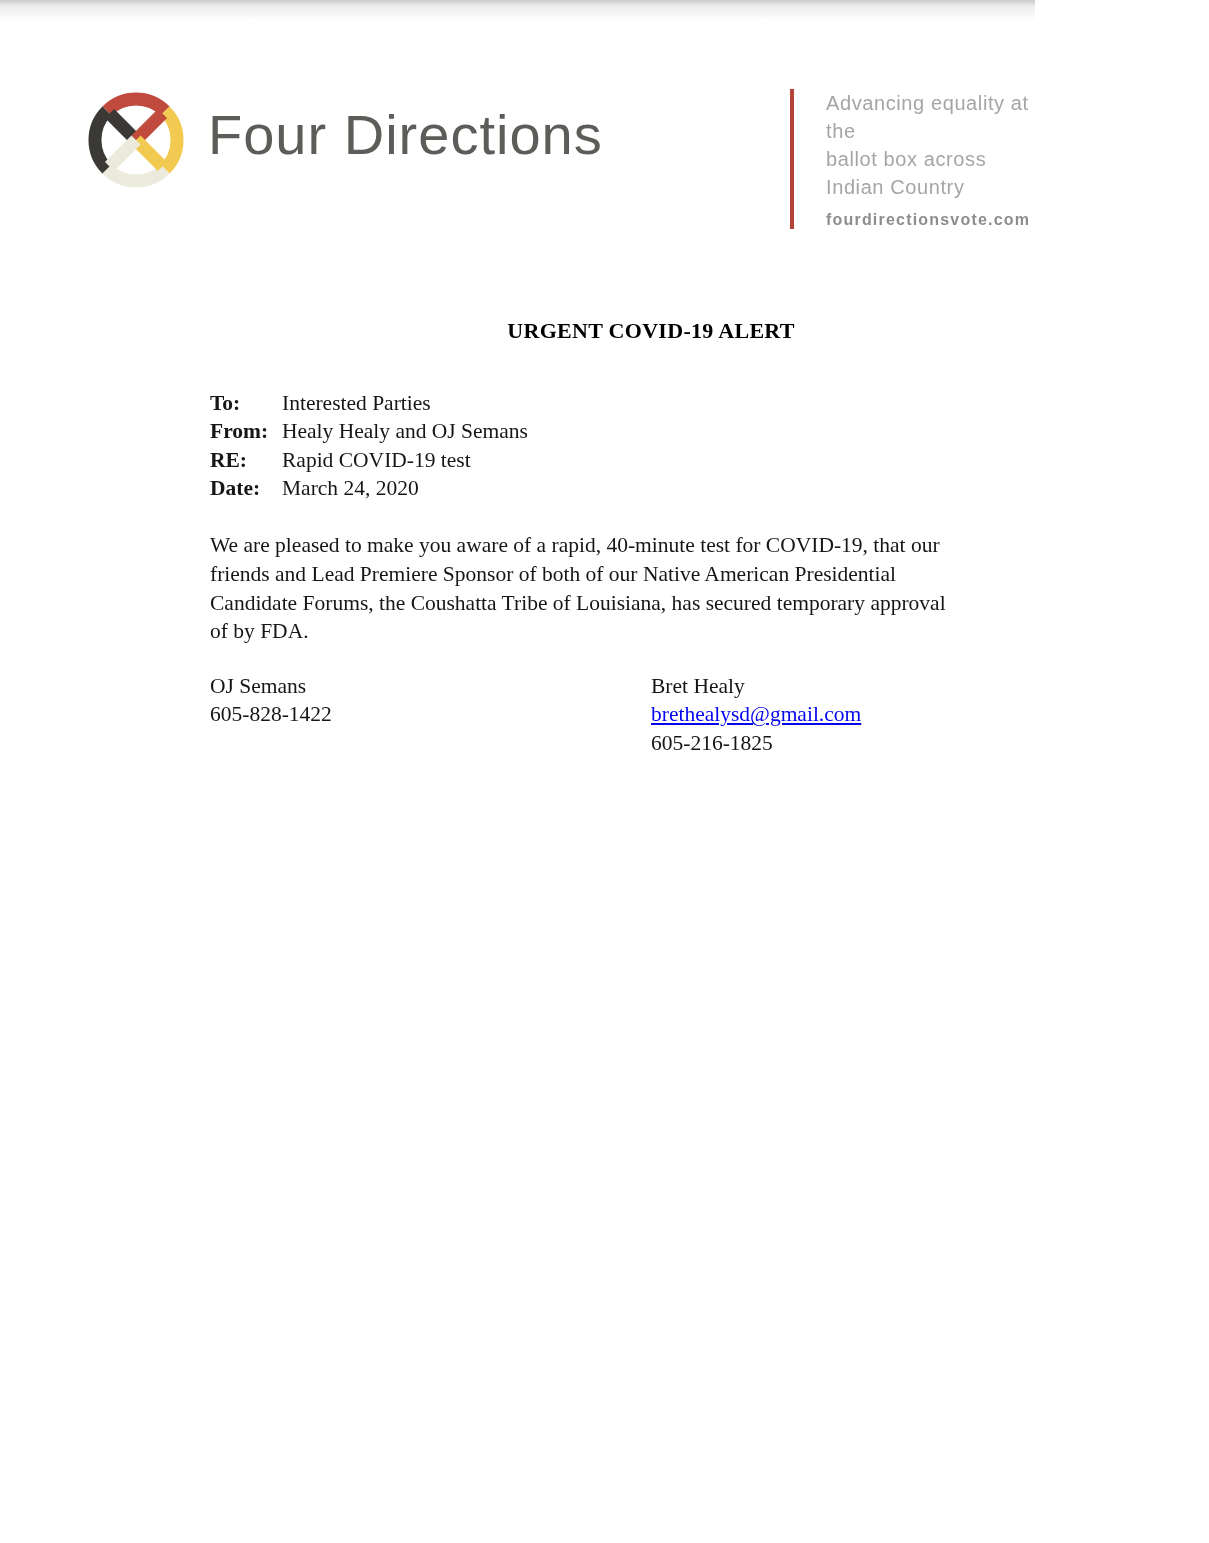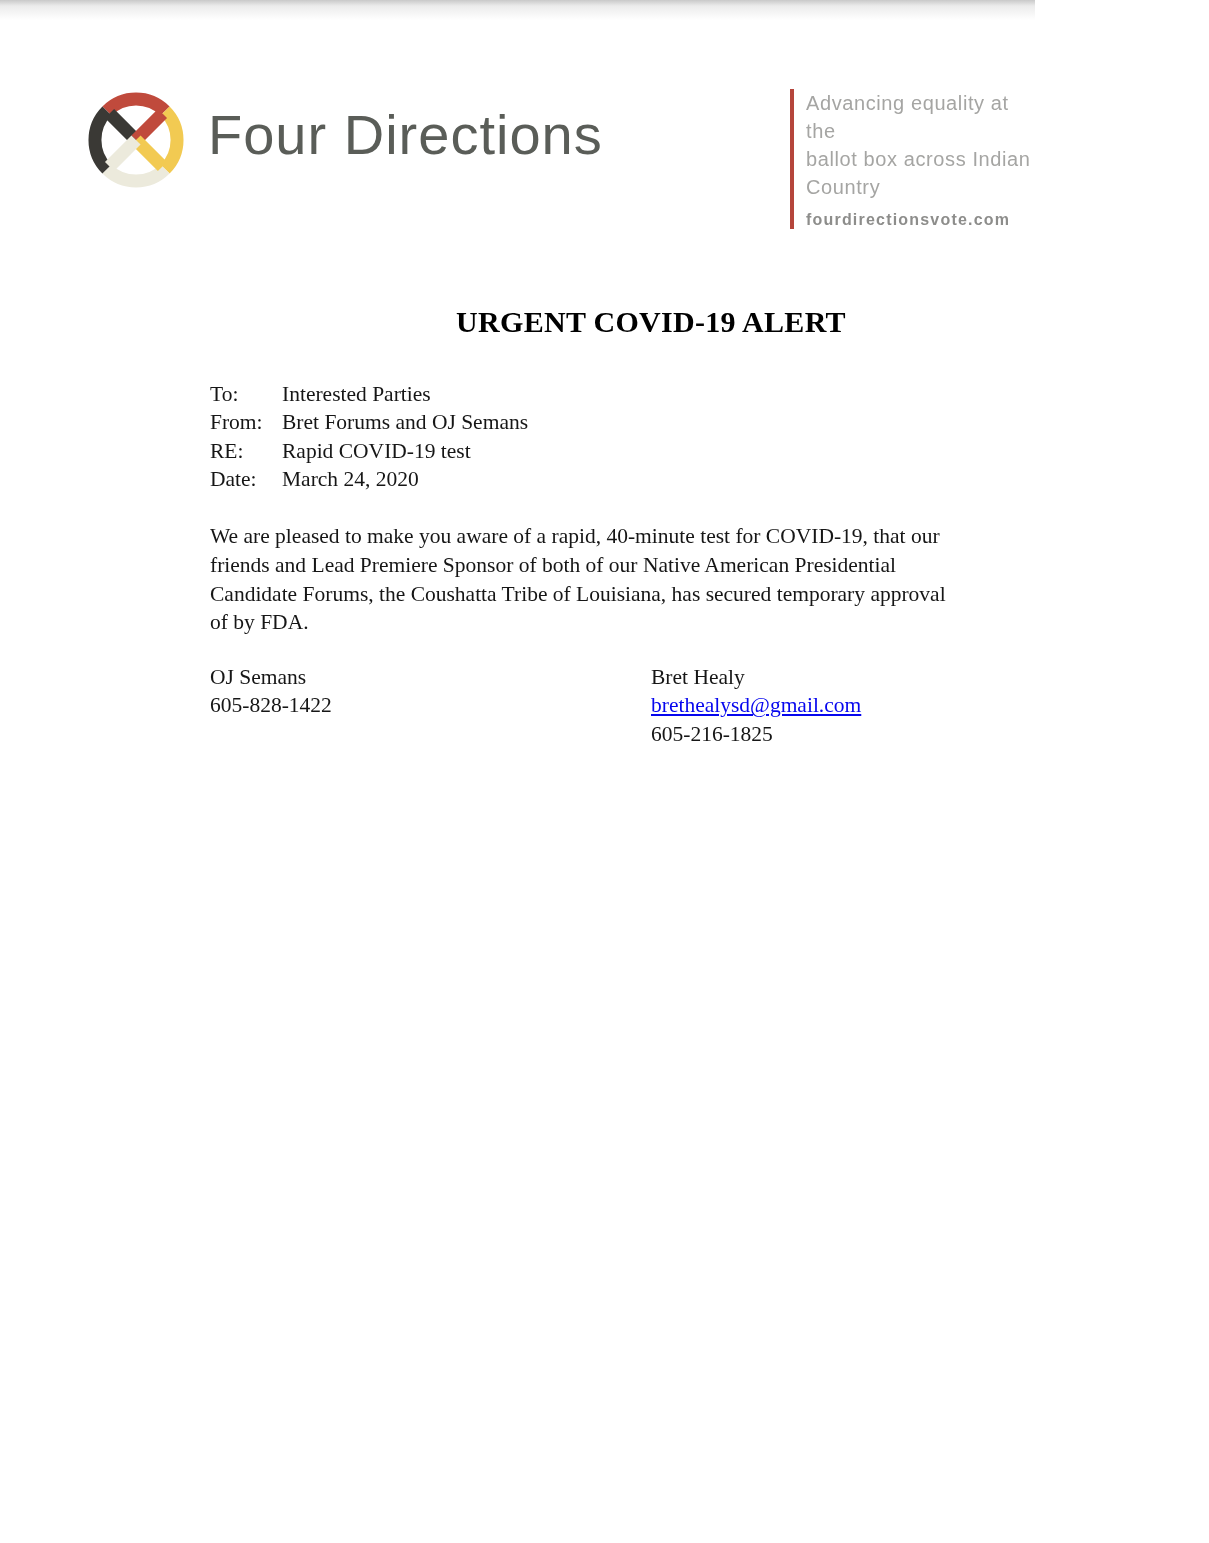--- a/index.html
+++ b/index.html
@@ -48,21 +48,21 @@
     font-size: 56px;
     line-height: 1.1;
     letter-spacing: 1px;
     color: #5a5d58;
     white-space: nowrap;
   }
   .tag-block {
     position: absolute;
     left: 790px;
     top: 89px;
-    padding-left: 12px;
+    padding-left: 32px;
     border-left: 4px solid #b5453b;
     min-height: 96px;
     font-family: "Liberation Sans", "DejaVu Sans", sans-serif;
   }
   .tagline {
     font-size: 20px;
     line-height: 28px;
     letter-spacing: 0.6px;
     color: #a5a5a3;
     white-space: pre-line;
@@ -79,30 +79,31 @@
   .memo {
     position: absolute;
     left: 210px;
     top: 300px;
     width: 882px;
     font-size: 21.5px;
     line-height: 28.6px;
   }
   .memo-title {
     text-align: center;
-    font-size: 30px;
+    font-size: 22px;
     font-weight: bold;
     letter-spacing: 0.3px;
     color: #000000;
-    margin: 8px 0 43px 0;
+    margin: 17px 0 43px 0;
   }
   .memo-fields { margin: 0; }
   .field-row { display: flex; }
   .field-label {
     flex: 0 0 72px;
+    font-weight: bold;
   }
   .field-value { flex: 1; }
 
   .memo-paragraph {
     margin: 28.5px 0 0 0;
     white-space: pre-line;
   }
 
   .contacts {
     display: flex;
@@ -151,21 +152,21 @@
 
     <h1 class="memo-title">URGENT COVID-19 ALERT</h1>
 
     <div class="memo-fields">
       <div class="field-row">
         <span class="field-label">To:</span>
         <span class="field-value">Interested Parties</span>
       </div>
       <div class="field-row">
         <span class="field-label">From:</span>
-        <span class="field-value">Bret Forums and OJ Semans</span>
+        <span class="field-value">Healy Healy and OJ Semans</span>
       </div>
       <div class="field-row">
         <span class="field-label">RE:</span>
         <span class="field-value">Rapid COVID-19 test</span>
       </div>
       <div class="field-row">
         <span class="field-label">Date:</span>
         <span class="field-value">March 24, 2020</span>
       </div>
     </div>

